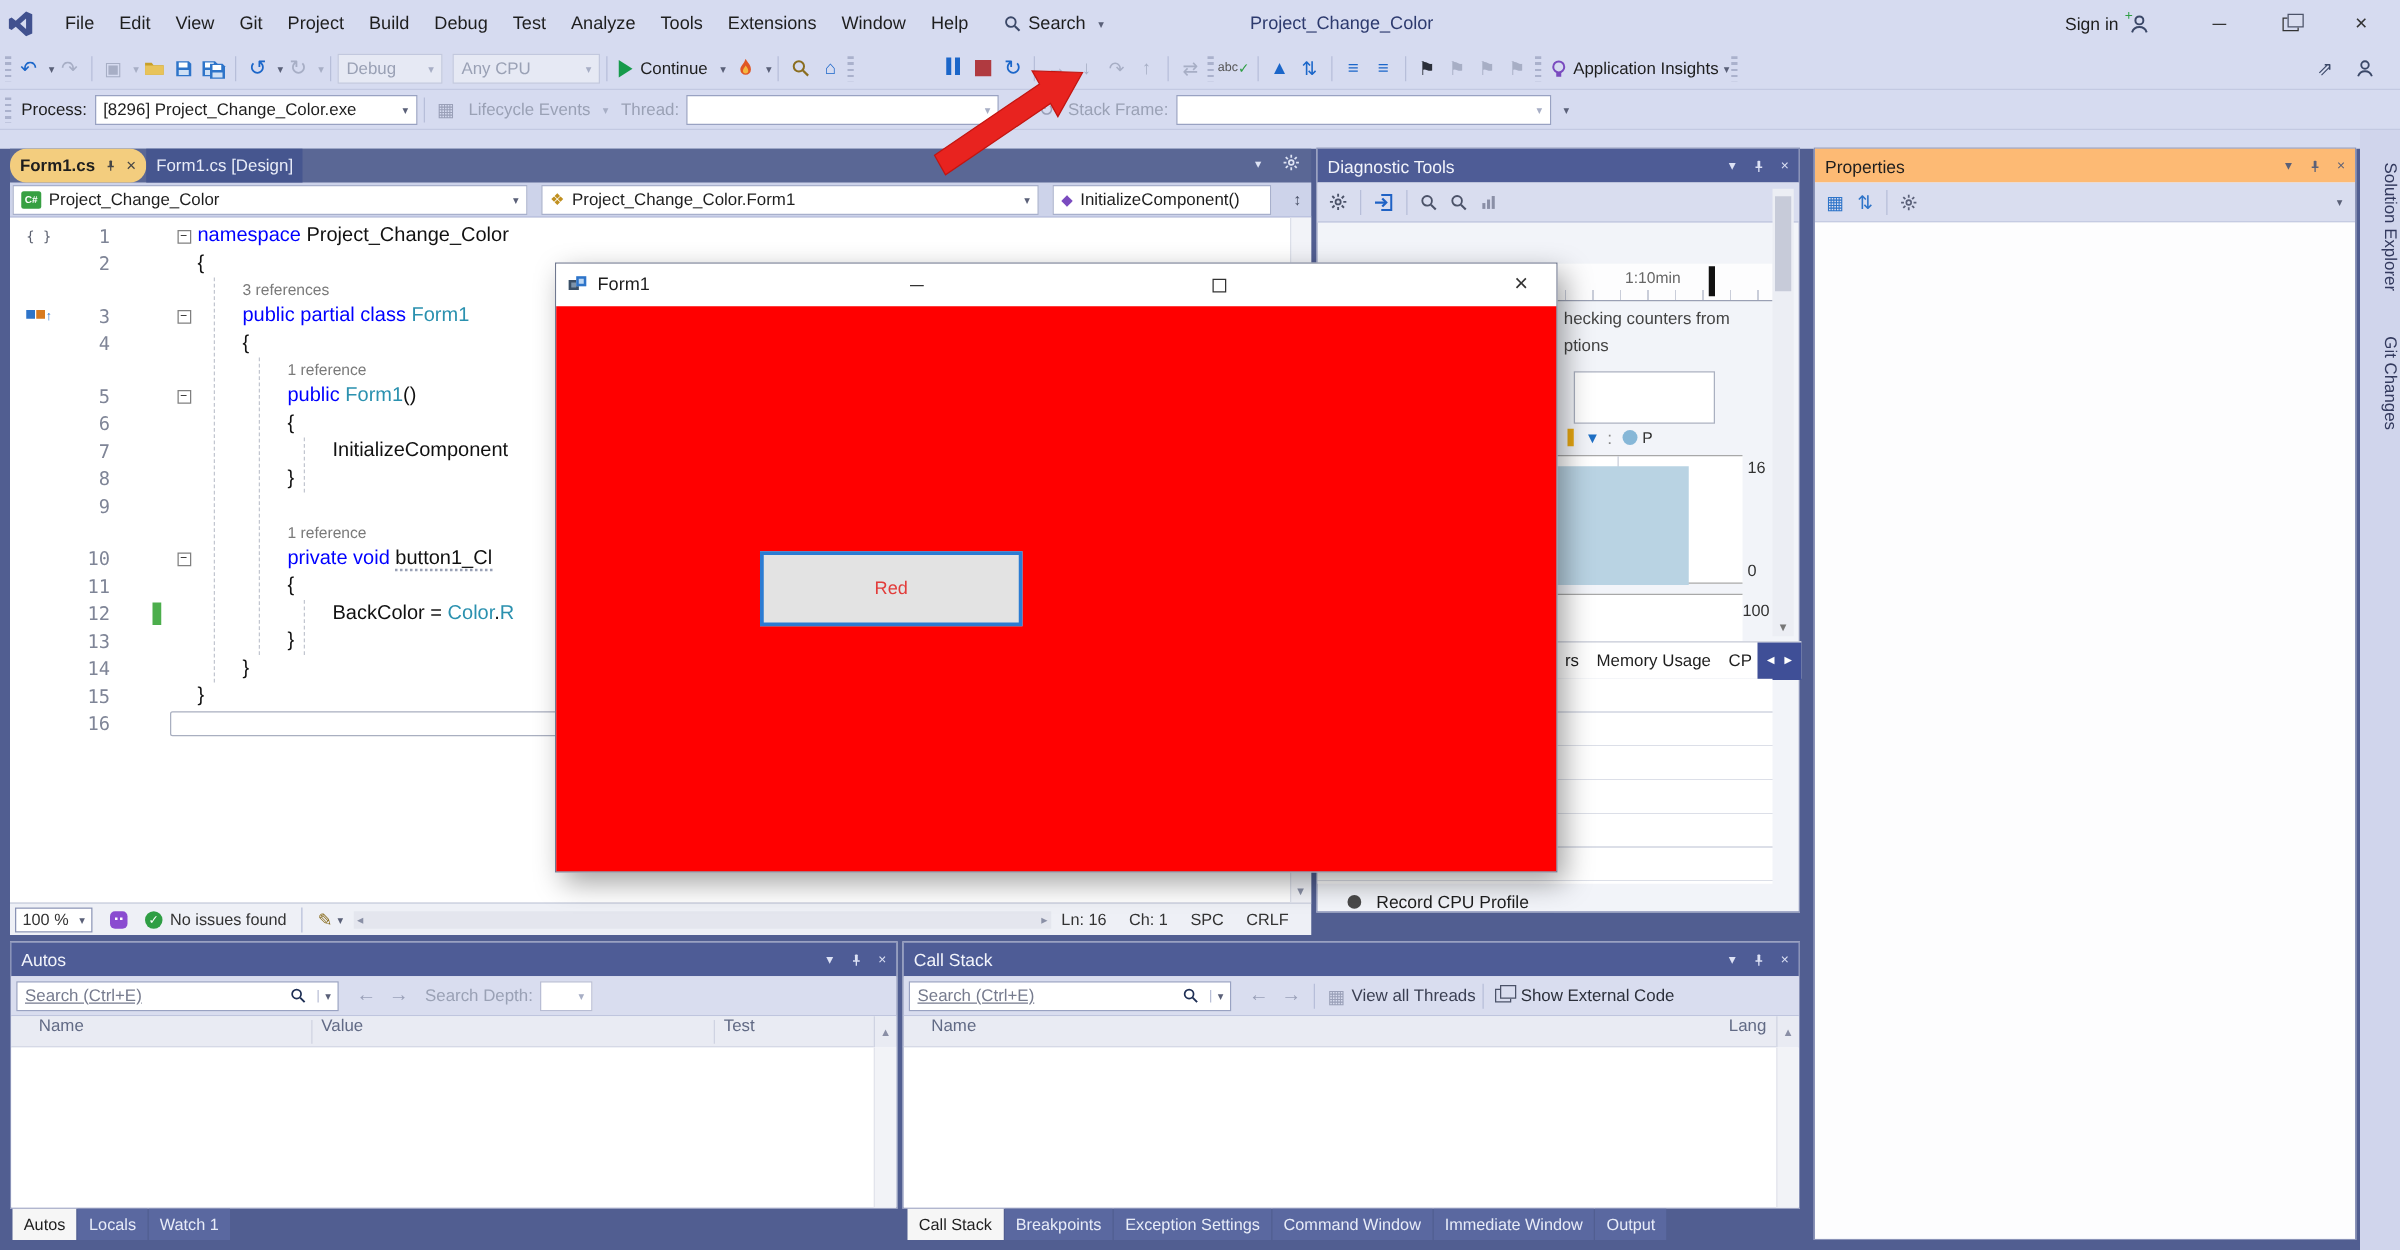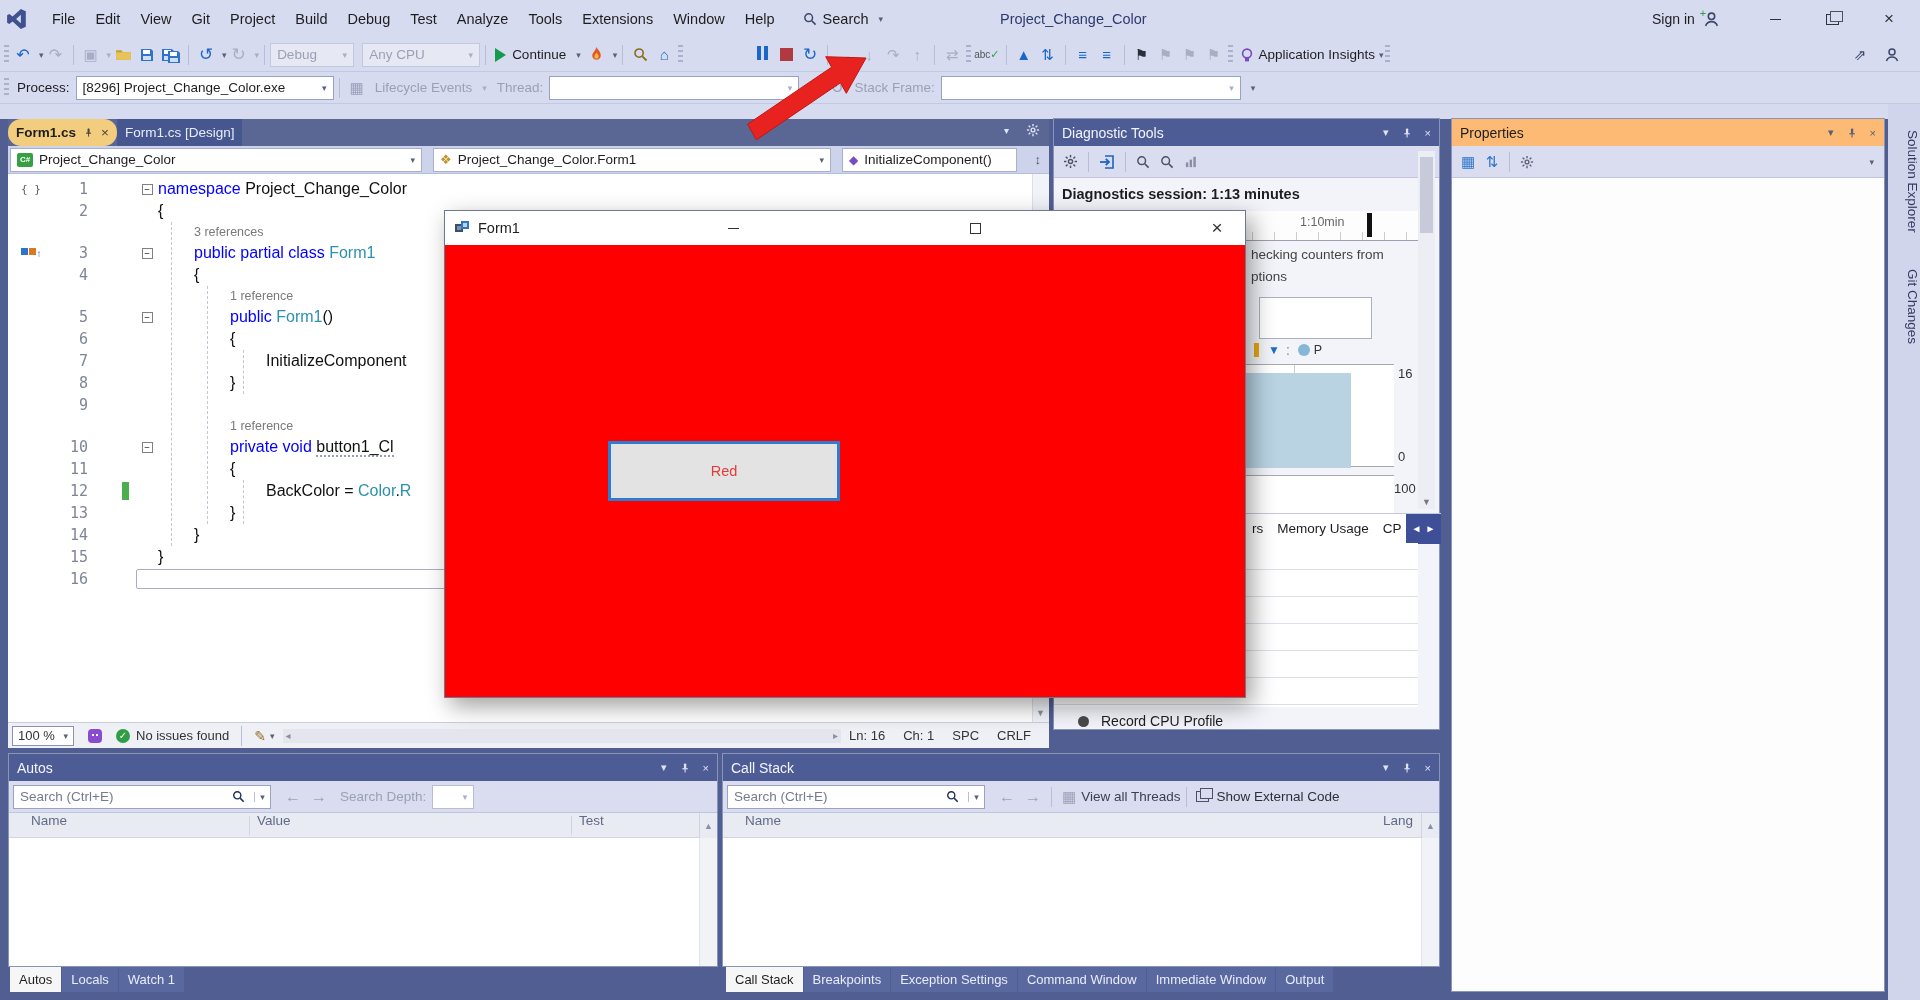--- a/index.html
+++ b/index.html
@@ -62,29 +62,29 @@
   .zoombox{height:20px;width:62px;background:#fff;border:1px solid #8a93b5;display:flex;align-items:center;justify-content:space-between;padding:0 5px;margin-left:4px;}
   .checkdot{width:14px;height:14px;border-radius:50%;background:#2f9e44;color:#fff;font-size:10px;display:flex;align-items:center;justify-content:center;margin:0 6px;}
   .hsb{flex:1;height:14px;margin:0 8px;background:#e4e6ee;display:flex;align-items:center;justify-content:space-between;color:#8a90a6;font-size:10px;padding:0 3px;}
   .statR{margin-right:18px;color:#333;}
   
   #form1{left:444px;top:210px;width:802px;height:488px;background:#fff;border:1px solid #70788f;box-shadow:6px 8px 22px rgba(0,0,0,.38);z-index:50;}
   #form1-title{height:34px;background:#fff;display:flex;align-items:center;padding-left:10px;font-size:14.5px;}
   .formicon{width:15px;height:14px;position:relative;margin-right:8px;}
   .formicon i{position:absolute;border:2px solid #3b4f66;background:#7d93ab;}
   #form1-client{height:452px;background:#ff0000;position:relative;}
-  #red-btn{position:absolute;left:163px;top:196px;width:232px;height:60px;background:#e3e3e3;border:3px solid #2b7cd3;color:#e23c3a;font-size:14.5px;display:flex;align-items:center;justify-content:center;}
+  #red-btn{position:absolute;left:163px;top:196px;width:210px;height:60px;background:#e3e3e3;border:3px solid #2b7cd3;color:#e23c3a;font-size:14.5px;display:flex;align-items:center;justify-content:center;}
   .fcap{width:56px;height:34px;display:flex;align-items:center;justify-content:center;color:#333;margin-left:auto;}
   
   .panel{background:#f2f4f9;border:1px solid #8a93b8;}
   .phead{height:27px;background:#4e5c96;color:#f2f4fb;display:flex;align-items:center;padding:0 8px;font-size:14px;}
   .phead .pico{margin-left:12px;color:#dde2f5;font-size:11px;}
   .ptool{height:32px;background:#d9ddef;border-bottom:1px solid #bfc5de;display:flex;align-items:center;padding:0 4px;}
   .searchbox{height:24px;background:#fff;border:1px solid #99a2c2;display:flex;align-items:center;font-size:13.5px;color:#767b8e;}
-  .searchbox .ph{flex:1;padding-left:6px;}
+  .searchbox .ph{flex:1;padding-left:6px;text-decoration:underline;}
   .searchbox .mag{width:24px;display:flex;justify-content:center;color:#1e2f55;}
   .searchbox .dd{width:16px;border-left:1px solid #b9bfd6;display:flex;justify-content:center;}
   .colhead{height:25px;background:#e9ebf3;border-bottom:1px solid #cfd3e2;display:flex;align-items:flex-start;color:#616a85;font-size:13.5px;position:relative;}
   .pbody{background:#fff;position:relative;}
   .sb-up{position:absolute;right:0;top:0;width:18px;height:25px;background:#e9ebf3;border-left:1px solid #cfd3e2;color:#8a8fa6;font-size:9px;display:flex;align-items:center;justify-content:center;}
   .gray-ic{color:#9aa0b8;font-size:15px;margin:0 5px;}
   .dark-ic{color:#4b5268;font-size:14px;margin:0 5px;}
   
   .btabs{position:absolute;top:967px;height:25px;display:flex;z-index:5;}
   .btab{height:25px;display:flex;align-items:center;padding:0 9px;font-size:13px;margin-right:1px;}
@@ -480,21 +480,20 @@
         <svg class="ic" width="14" height="14">
           <use href="#i-search"></use>
         </svg>
       </span>
     <span class="dark-ic">
         <svg class="ic" width="15" height="15">
           <use href="#i-chart"></use>
         </svg>
       </span>
   </div>
-  <div class="dsess">Diagnostics session: 1:13 minutes</div>
   <div id="druler">
     <span class="abs" style="left:246px;top:4px;color:#666;font-size:12.5px">1:10min</span>
     <span class="abs" style="left:313px;top:2px;width:5px;height:24px;background:#111"></span>
   </div>
   <span class="abs" style="left:197px;top:128px;color:#444;font-size:13.5px">hecking counters from</span>
   <span class="abs" style="left:197px;top:150px;color:#444;font-size:13.5px">ptions</span>
   <div class="abs" style="left:205px;top:178px;width:113px;height:42px;background:#fff;border:1px solid #aab0c0"></div>
   <div class="abs flex" style="left:200px;top:222px;height:18px">
     <span style="width:5px;height:14px;background:#e8a812"></span>
     <span style="color:#1f6fc4;font-size:12px;margin-left:9px">▼</span>

